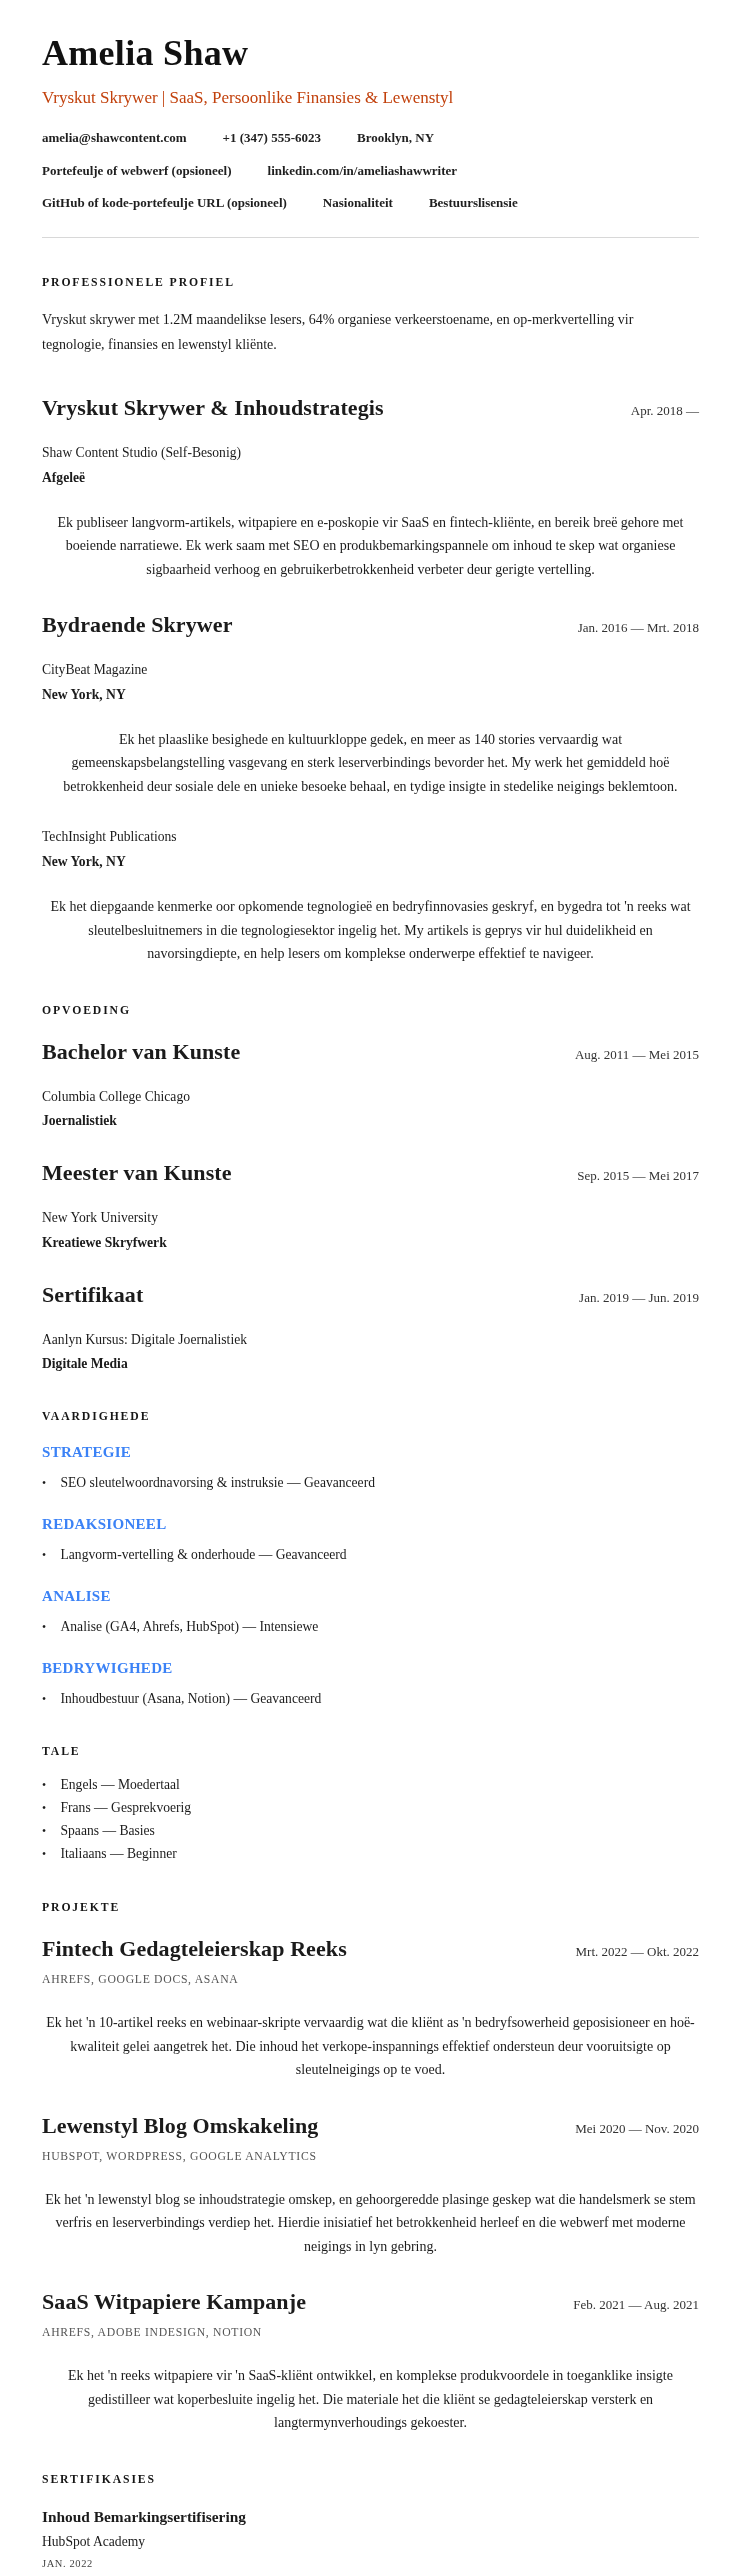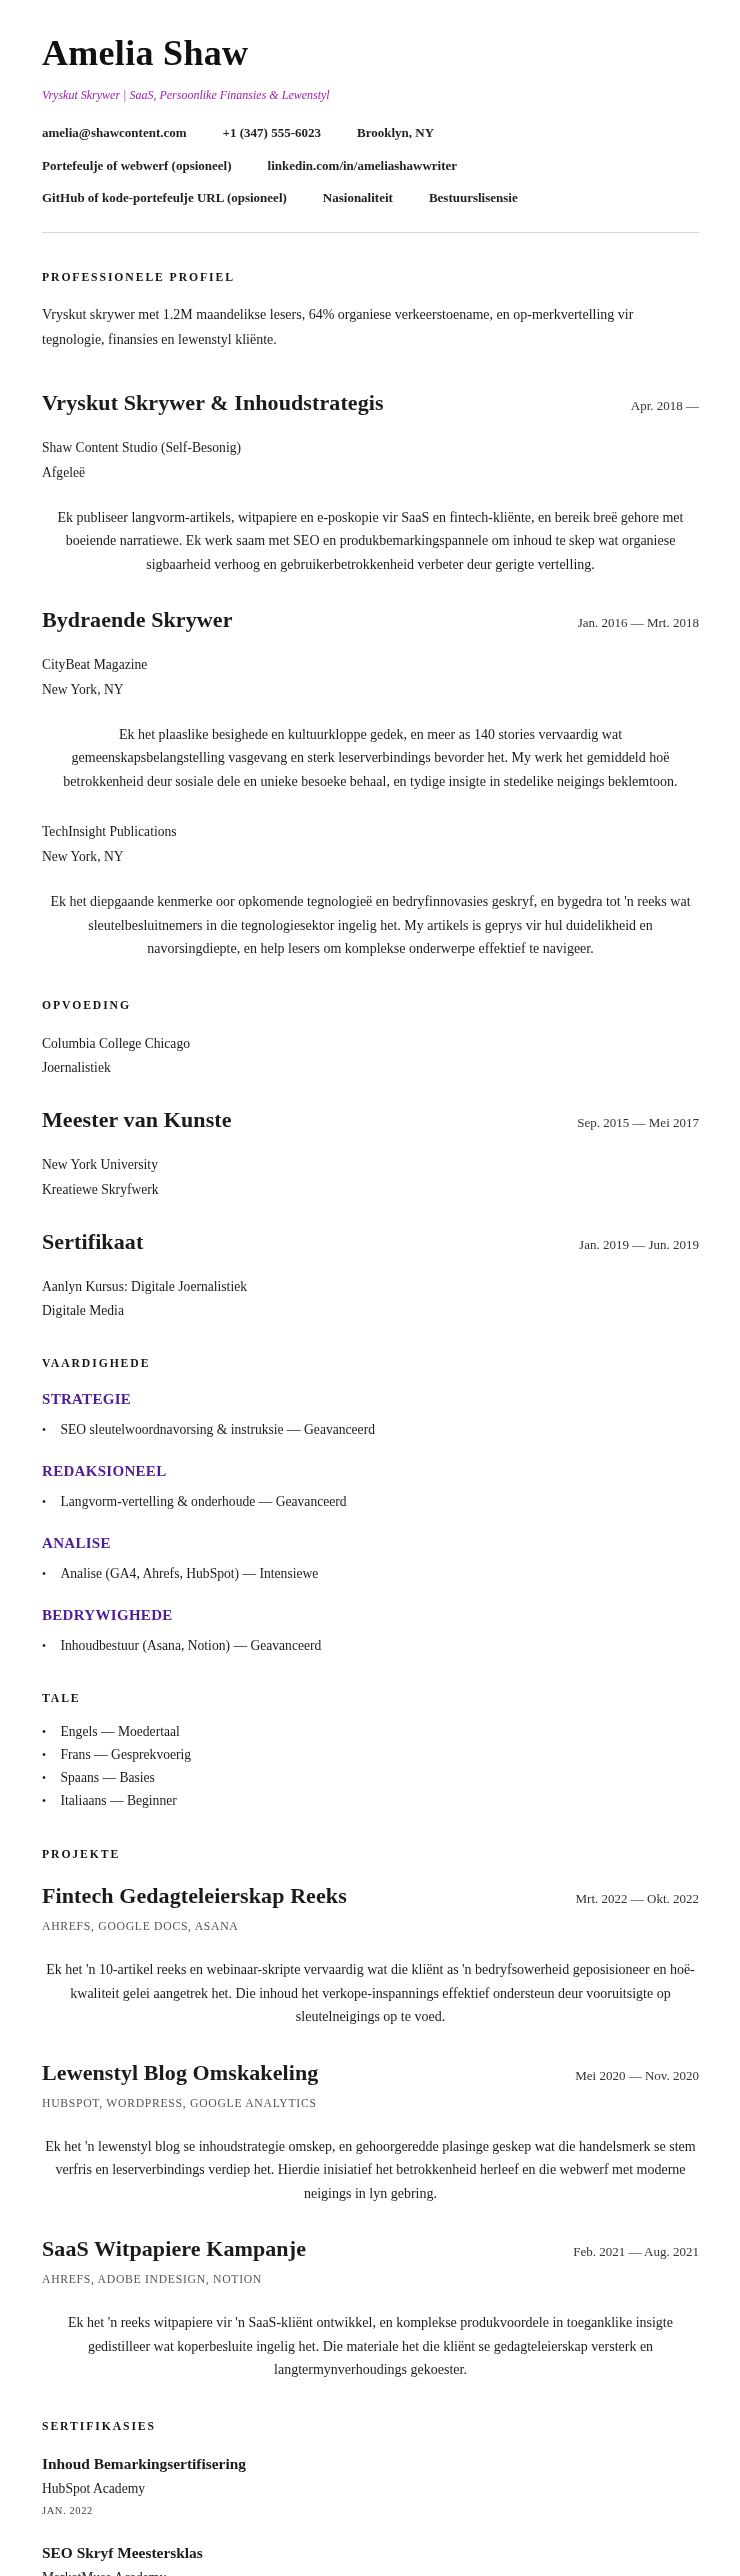--- a/index.html
+++ b/index.html
@@ -11,21 +11,21 @@
     font-family:"Liberation Serif","DejaVu Serif",serif;
     color:#1b1b1b;
     background:#ffffff;
   }
 
   
   .name {
     font-size:36px; font-weight:700; margin:0; line-height:1.12;
     letter-spacing:0.3px; color:#111;
   }
-  .headline { font-size:12px; margin-top:15px; color:#a21caf;font-style:italic; }
+  .headline { font-size:17px; margin-top:15px; color:#c2410c; }
   .contact-row {
     display:flex; flex-wrap:wrap; gap:36px;
     font-size:13px; color:#1f1f1f; margin-top:16.7px; line-height:1.2;font-weight:bold;
   }
   .contact-row.first { margin-top:22px; }
   .divider { border:none; border-top:1.9px solid #d8d8d8; margin:27px 0 0 0; }
 
   
   section { margin-top:38px; }
   .section-heading {
@@ -35,28 +35,28 @@
 
   .profile-text { font-size:14px; line-height:1.8; margin:17.3px 0 0 0; }
 
   
   .entry { margin-top:31px; }
   .entry.first { margin-top:22px; }
   .entry-header { display:flex; justify-content:space-between; align-items:baseline; }
   .entry-title { font-size:22px; font-weight:700; margin:0; letter-spacing:0.1px; }
   .entry-dates { font-size:13px; color:#333; white-space:nowrap; margin-left:15px; }
   .company-line { font-size:13.6px; margin-top:24px; }
-  .location-line { font-size:13.6px; margin-top:8.6px; }
+  .location-line { font-size:13.6px; margin-top:8.6px;font-weight:bold; }
   .entry-desc { font-size:14px; line-height:1.68; margin:25px 0 0 0;text-align:center; }
   .tools-line { font-size:11.7px; letter-spacing:0.7px; color:#555; margin-top:11px; }
 
   
   .skill-group { margin-top:25px; }
   .skill-group.first { margin-top:21px; }
-  .skill-group-label { font-size:15px; font-weight:700; letter-spacing:0.3px; margin:0; color:#4c1d95; }
+  .skill-group-label { font-size:15px; font-weight:700; letter-spacing:0.3px; margin:0; color:#3b82f6; }
 
   ul.blist { list-style:none; margin:12.3px 0 0 0; padding:0; }
   ul.blist li { display:flex; align-items:baseline; font-size:13.6px; line-height:1.3; margin-top:5.6px; }
   ul.blist li:first-child { margin-top:0; }
   .bullet { flex:0 0 18.5px; font-size:11.7px; color:#1b1b1b; }
 
   section.languages ul.blist, section.hobbies ul.blist { margin-top:17.3px; }
 
   
   .cert-entry { margin-top:28px; }
@@ -123,20 +123,24 @@
       <div class="company-line">TechInsight Publications</div>
       <div class="location-line">New York, NY</div>
       <p class="entry-desc">Ek het diepgaande kenmerke oor opkomende tegnologieë en bedryfinnovasies geskryf, en bygedra tot 'n reeks wat sleutelbesluitnemers in die tegnologiesektor ingelig het. My artikels is geprys vir hul duidelikheid en navorsingdiepte, en help lesers om komplekse onderwerpe effektief te navigeer.</p>
     </div>
   </section>
 
   <section>
     <h2 class="section-heading">OPVOEDING</h2>
 
     <div class="entry first">
+      <div class="entry-header">
+        <h3 class="entry-title">Bachelor van Kunste</h3>
+        <span class="entry-dates">Aug. 2011 — Mei 2015</span>
+      </div>
       <div class="company-line">Columbia College Chicago</div>
       <div class="location-line">Joernalistiek</div>
     </div>
 
     <div class="entry">
       <div class="entry-header">
         <h3 class="entry-title">Meester van Kunste</h3>
         <span class="entry-dates">Sep. 2015 — Mei 2017</span>
       </div>
       <div class="company-line">New York University</div>

